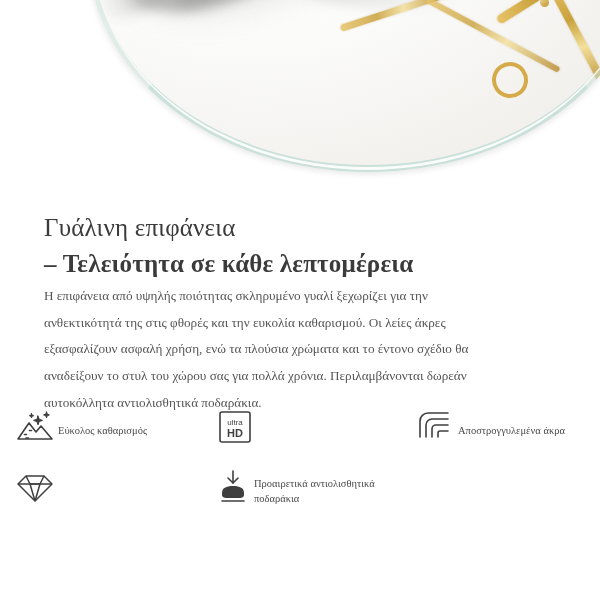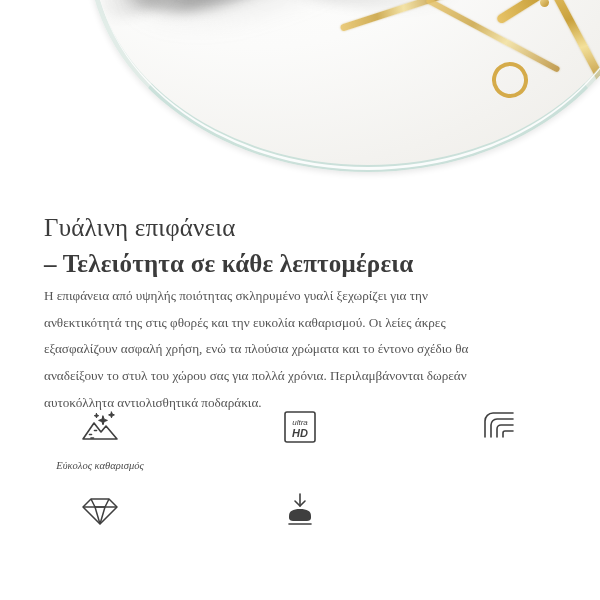--- a/index.html
+++ b/index.html
@@ -144,24 +144,23 @@
     position: absolute;
     left: 0;
     top: 404px;
     width: 600px;
     display: grid;
     grid-template-columns: repeat(3, 1fr);
     row-gap: 14px;
   }
   .feature {
     display: flex;
-    flex-direction: column;
+    flex-direction: row;
     align-items: center;
     padding: 0 12px;
-    font-style: italic;
   }
   .feature .glyph {
     width: 46px;
     height: 46px;
     display: flex;
     align-items: center;
     justify-content: center;
     color: #3f3f3f;
   }
   .feature .caption {
@@ -239,20 +238,21 @@
 
   <div class="feature">
     <span class="glyph">
       <svg width="42" height="40" viewBox="0 0 42 40" fill="none" stroke="#3f3f3f" stroke-width="1.6" stroke-linecap="round">
         <path d="M6 30 L6 14 A8 8 0 0 1 14 6 L34 6"></path>
         <path d="M12 30 L12 18 A6 6 0 0 1 18 12 L34 12"></path>
         <path d="M18 30 L18 22 A4 4 0 0 1 22 18 L34 18"></path>
         <path d="M24 30 L24 26 A2 2 0 0 1 26 24 L34 24"></path>
       </svg>
     </span>
+    <span class="caption">Αποστρογγυλεμένα άκρα</span>
   </div>
 
   <div class="feature">
     <span class="glyph">
       <svg width="42" height="40" viewBox="0 0 42 40" fill="none" stroke="#3f3f3f" stroke-width="1.5" stroke-linejoin="round">
         <path d="M12 9 L30 9 L38 17 L21 34 L4 17 Z"></path>
         <path d="M4 17 L38 17"></path>
         <path d="M12 9 L16 17 L21 34"></path>
         <path d="M30 9 L26 17 L21 34"></path>
         <path d="M16 17 L26 17"></path>
@@ -262,16 +262,17 @@
 
   <div class="feature">
     <span class="glyph">
       <svg width="42" height="40" viewBox="0 0 42 40" fill="none" stroke="#3f3f3f" stroke-width="1.6" stroke-linecap="round" stroke-linejoin="round">
         <path d="M21 4 L21 16"></path>
         <path d="M16 11 L21 16 L26 11"></path>
         <path d="M10 26 C10 21 14 19 21 19 C28 19 32 21 32 26 L32 28 C32 30 30 31 28 31 L14 31 C12 31 10 30 10 28 Z" fill="#3f3f3f" stroke="none"></path>
         <path d="M10 34 L32 34"></path>
       </svg>
     </span>
+    <span class="caption">Προαιρετικά αντιολισθητικά ποδαράκια</span>
   </div>
 
 
 </div>
 
 </body></html>

